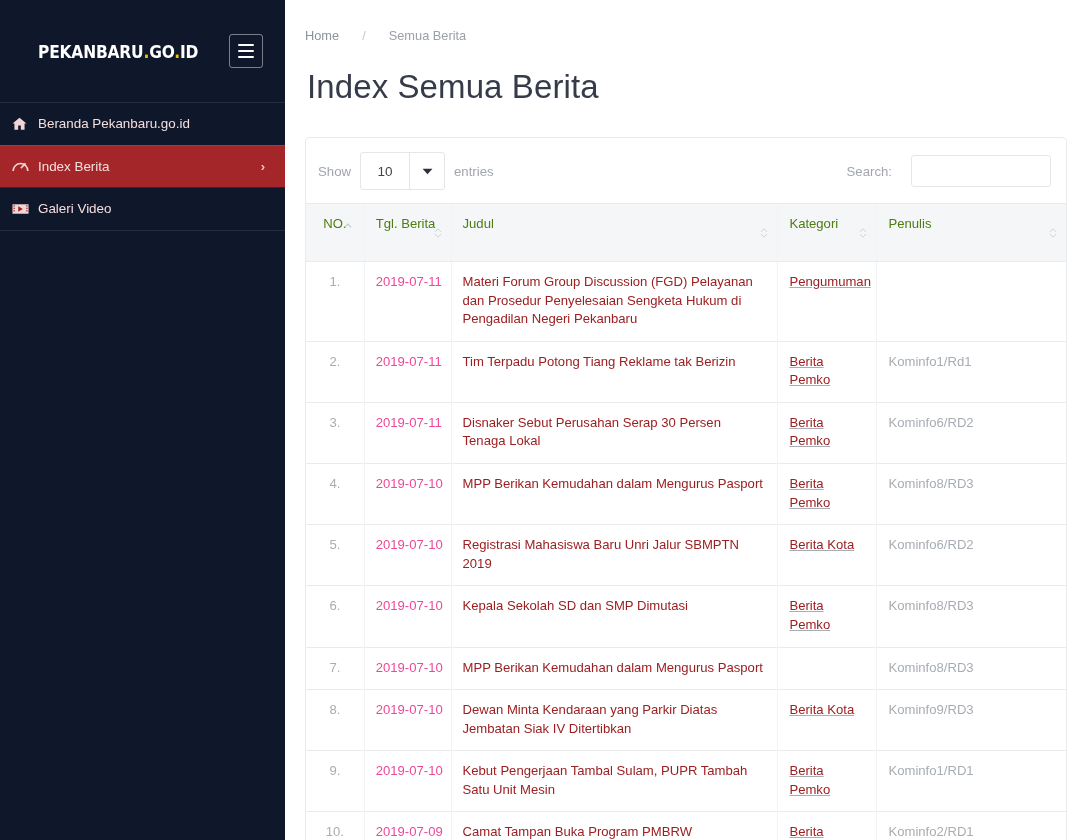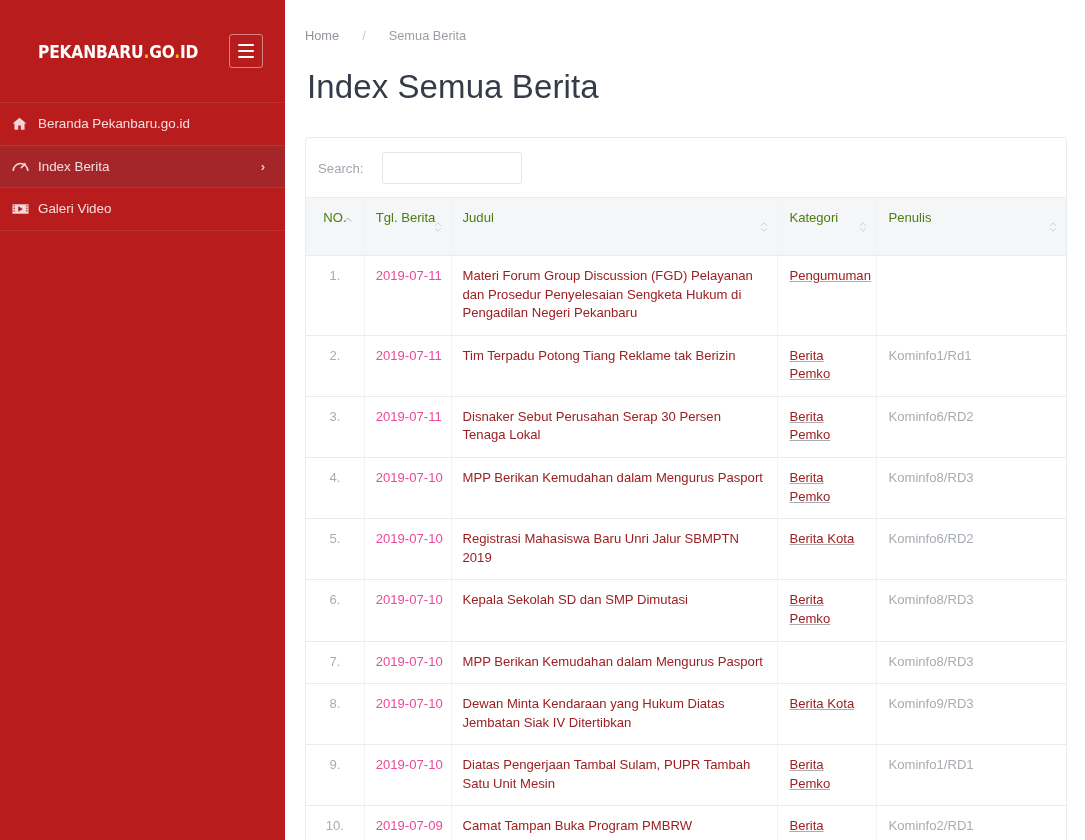--- a/index.html
+++ b/index.html
@@ -11,21 +11,21 @@
     background: #ffffff;
     font-family: "Liberation Sans", sans-serif;
     -webkit-font-smoothing: antialiased;
   }
   .page { display: flex; width: 1085px; height: 840px; }
 
   
   .sidebar {
     width: 285px;
     min-width: 285px;
-    background: #b91c1c;
+    background: #0f172a;
     color: #ffffff;
     display: flex;
     flex-direction: column;
   }
   .sidebar-brand {
     height: 102px;
     display: flex;
     align-items: center;
     justify-content: space-between;
     padding: 0 22px 0 38px;
@@ -315,20 +315,32 @@
       <a>Home</a>
       <span class="sep">/</span>
       <span class="current">Semua Berita</span>
     </nav>
 
     <h1 class="page-title">Index Semua Berita</h1>
 
     <section class="card">
 
       <div class="dt-top">
+        <div class="dt-length">
+          <span>Show</span>
+          <span class="select-wrap">
+            <span class="select-value">10</span>
+            <span class="select-caret">
+              <svg width="11" height="7" viewBox="0 0 11 7">
+                  <path fill="currentColor" d="M0.6 0.8h9.8L5.5 6.2z"></path>
+                </svg>
+            </span>
+          </span>
+          <span>entries</span>
+        </div>
         <div class="dt-filter">
           <span>Search:</span>
           <input class="search-input" type="text" placeholder="" style="">
         </div>
       </div>
 
       <table class="dt">
         <colgroup>
           <col class="c-no">
             <col class="c-tgl">
@@ -426,28 +438,28 @@
           <tr>
             <td class="c-no">7.</td>
             <td class="c-tgl">2019-07-10</td>
             <td><a class="title-link">MPP Berikan Kemudahan dalam Mengurus Pasport</a></td>
             <td class="c-kat"><a class="kat-link"></a></td>
             <td>Kominfo8/RD3</td>
           </tr>
           <tr>
             <td class="c-no">8.</td>
             <td class="c-tgl">2019-07-10</td>
-            <td><a class="title-link">Dewan Minta Kendaraan yang Hukum Diatas Jembatan Siak IV Ditertibkan</a></td>
+            <td><a class="title-link">Dewan Minta Kendaraan yang Parkir Diatas Jembatan Siak IV Ditertibkan</a></td>
             <td class="c-kat"><a class="kat-link">Berita Kota</a></td>
             <td>Kominfo9/RD3</td>
           </tr>
           <tr>
             <td class="c-no">9.</td>
             <td class="c-tgl">2019-07-10</td>
-            <td><a class="title-link">Diatas Pengerjaan Tambal Sulam, PUPR Tambah Satu Unit Mesin</a></td>
+            <td><a class="title-link">Kebut Pengerjaan Tambal Sulam, PUPR Tambah Satu Unit Mesin</a></td>
             <td class="c-kat"><a class="kat-link">Berita Pemko</a></td>
             <td>Kominfo1/RD1</td>
           </tr>
           <tr>
             <td class="c-no">10.</td>
             <td class="c-tgl">2019-07-09</td>
             <td><a class="title-link">Camat Tampan Buka Program PMBRW</a></td>
             <td class="c-kat"><a class="kat-link">Berita Pemko</a></td>
             <td>Kominfo2/RD1</td>
           </tr>

